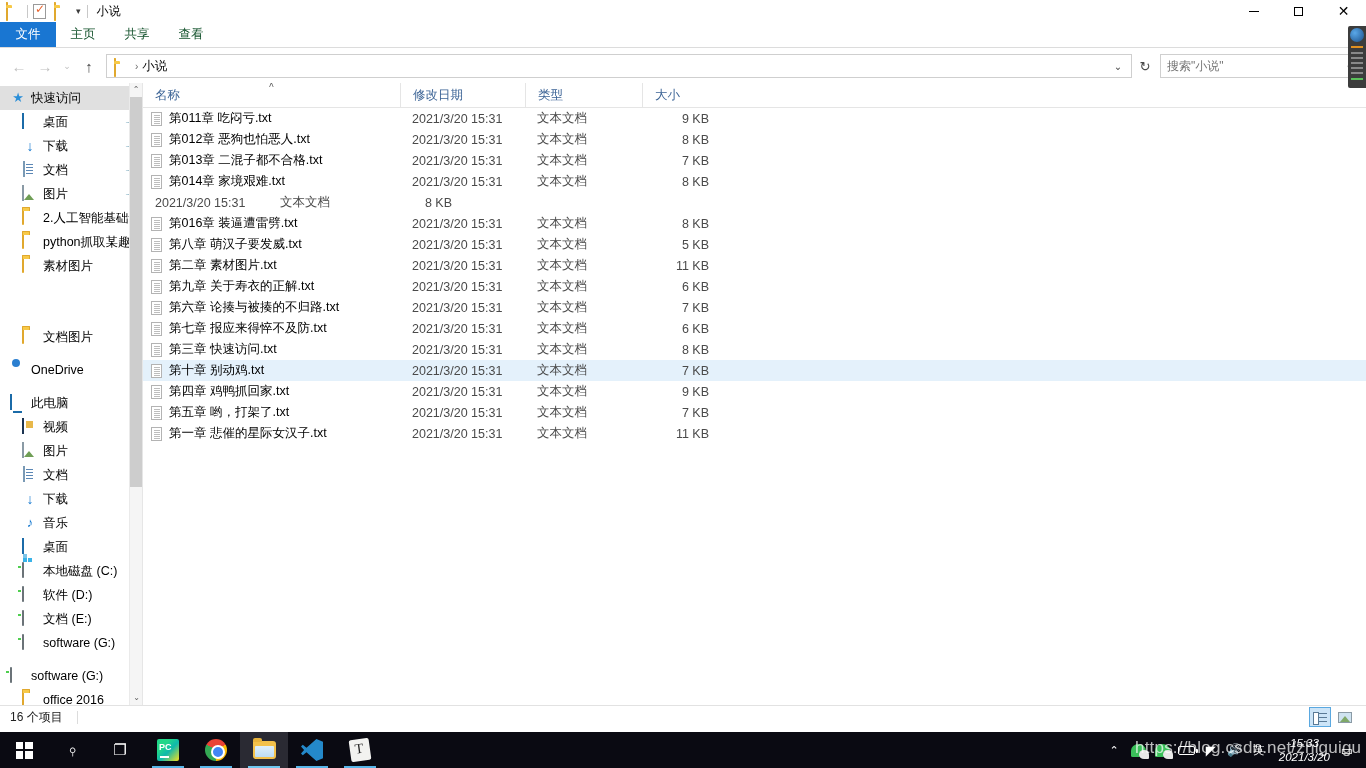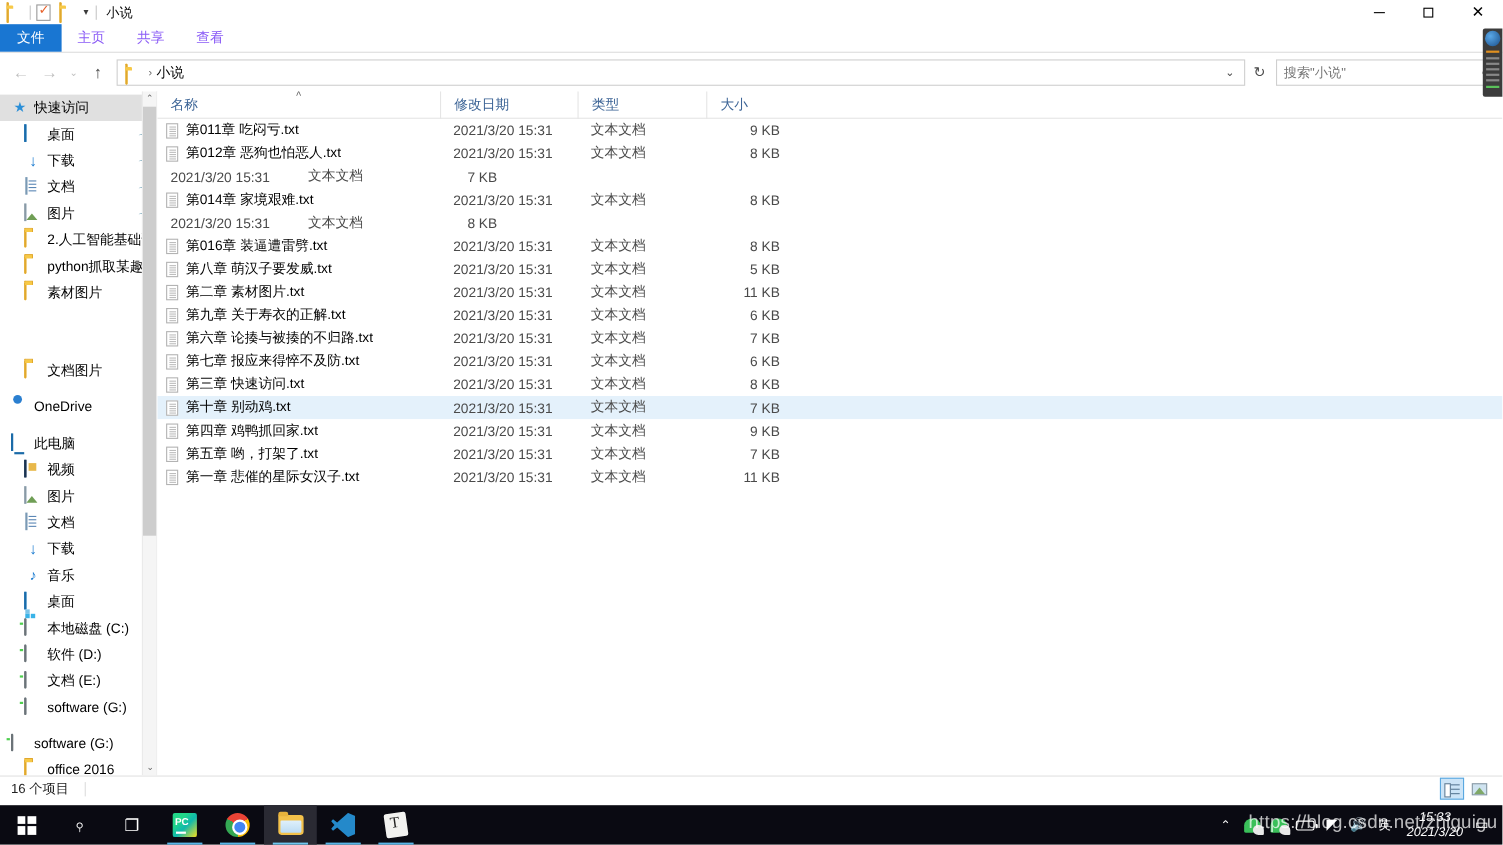--- a/index.html
+++ b/index.html
@@ -54,21 +54,21 @@
   .glyph-close { font-size:14px; font-family:"DejaVu Sans",sans-serif; }
 
   
   .ribbon {
     position:absolute; top:22px; left:0; width:1366px; height:26px;
     background:#ffffff; display:flex; align-items:stretch;
     border-bottom:1px solid #dcdcdc;
   }
   .rtab {
     display:flex; align-items:center; justify-content:center;
-    font-size:12.5px; color:#8b5cf6; padding:0 14px; min-width:54px;
+    font-size:12.5px; color:#14532d; padding:0 14px; min-width:54px;
   }
   .rtab.file { background:#1976d2; color:#fff; min-width:56px; }
   .ribbon-right {
     margin-left:auto; display:flex; align-items:center; gap:10px; padding-right:8px;
   }
   .chev-down { font-size:10px; color:#6d6d6d; }
 
   
   .addrrow {
     position:absolute; top:49px; left:0; width:1366px; height:34px;
@@ -547,20 +547,24 @@
           <div class="row">
             <div class="cell c-name">
               <span class="txt-ico"></span>
               <span>第012章 恶狗也怕恶人.txt</span>
             </div>
             <div class="cell c-date">2021/3/20 15:31</div>
             <div class="cell c-type">文本文档</div>
             <div class="cell c-size">8 KB</div>
           </div>
           <div class="row">
+            <div class="cell c-name">
+              <span class="txt-ico"></span>
+              <span>第013章 二混子都不合格.txt</span>
+            </div>
             <div class="cell c-date">2021/3/20 15:31</div>
             <div class="cell c-type">文本文档</div>
             <div class="cell c-size">7 KB</div>
           </div>
           <div class="row">
             <div class="cell c-name">
               <span class="txt-ico"></span>
               <span>第014章 家境艰难.txt</span>
             </div>
             <div class="cell c-date">2021/3/20 15:31</div>

